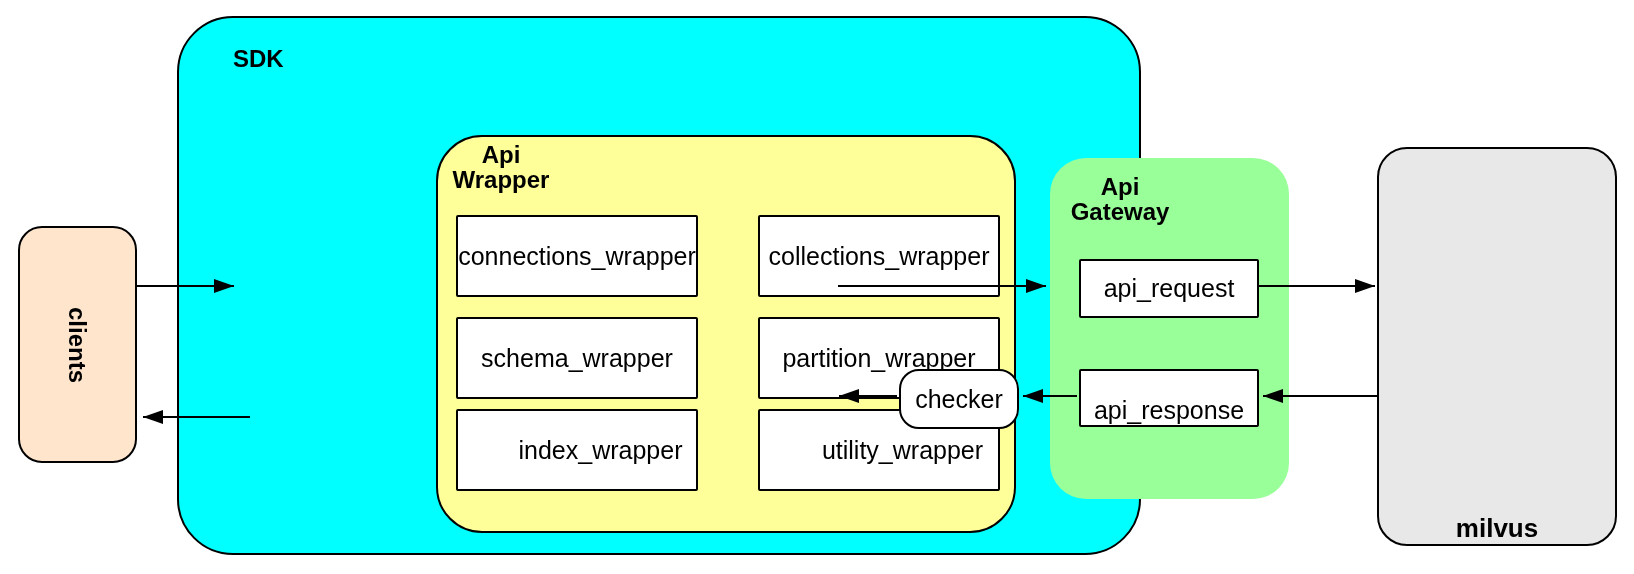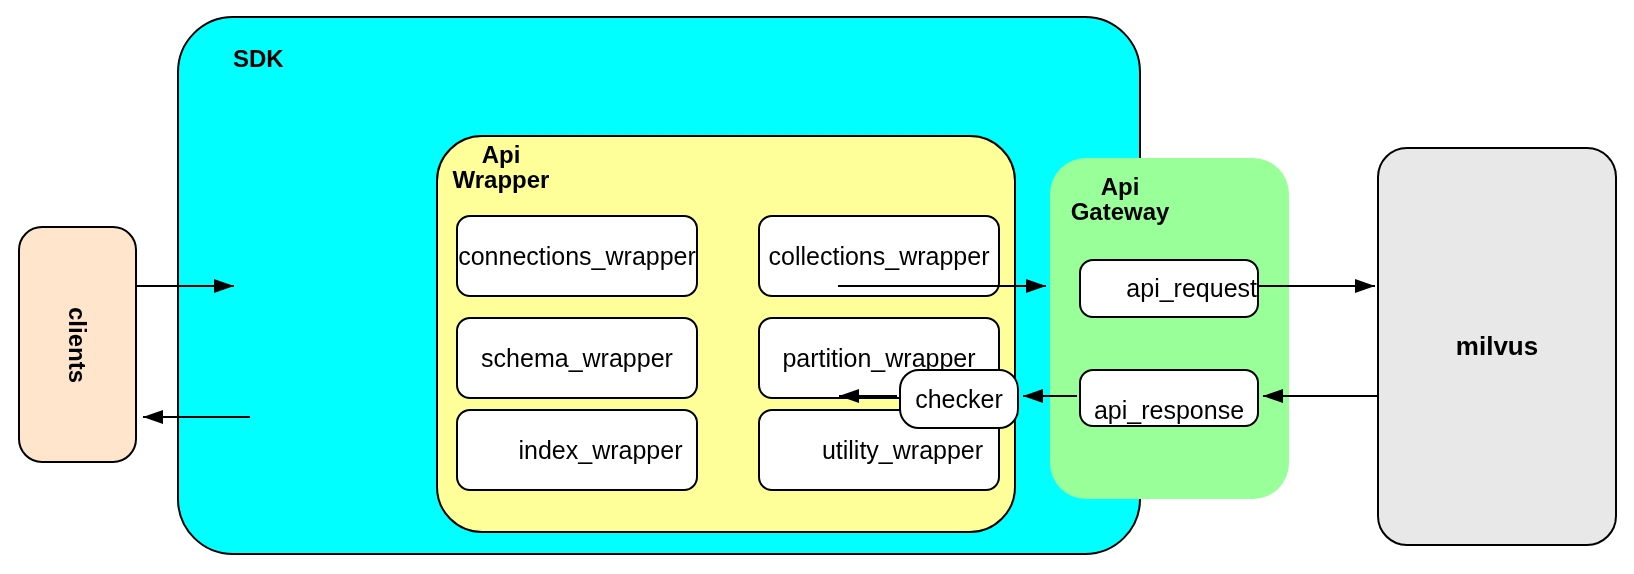--- a/index.html
+++ b/index.html
@@ -47,46 +47,46 @@
     left:257px;top:117px;width:580px;height:398px;
     background:var(--api-wrapper-fill);
     border:2px solid var(--border);
     border-radius:46px;
   }
   .api-wrapper-label{position:absolute;left:13px;top:5px;width:100px;text-align:center;}
   
   .node{
     background:var(--node-fill);
     border:2px solid var(--border);
-    border-radius:14px;
+    border-radius:2px;
     display:flex;align-items:center;justify-content:center;
     font-size:25px;white-space:nowrap;
   }
   .wnode{width:242px;height:82px;}
   .col-l{left:18px;}  .col-r{left:320px;}
   .row-1{top:78px;}   .row-2{top:180px;}  .row-3{top:272px;padding-left:47px;}
   
   .api-gateway{
     left:1048px;top:156px;width:239px;height:341px;
     background:var(--api-gateway-fill);
     border:none;
     border-radius:36px;
   }
   .api-gateway-label{position:absolute;left:20px;top:16px;width:100px;text-align:center;}
-  .api-request{left:29px;top:101px;width:180px;height:59px;justify-content:flex-end;}
+  .api-request{left:29px;top:101px;width:180px;height:59px;}
   .api-response{left:29px;top:211px;width:180px;height:58px;align-items:flex-end;}
   
   .checker{left:897px;top:367px;width:120px;height:60px;border-radius:20px;}
   
   .milvus{
     left:1377px;top:147px;width:240px;height:399px;
     background:var(--milvus-fill);
     border:2px solid var(--border);
     border-radius:30px;
-    display:flex;align-items:center;justify-content:center;
+    display:flex;align-items:flex-end;justify-content:center;
     font-weight:bold;font-size:26px;
   }
   
   .arrows{position:absolute;left:0;top:0;width:1634px;height:574px;pointer-events:none;}
   .arrows line{stroke:#000;stroke-width:2;}
 </style>
 </head>
 <body>
 
 <div class="canvas">

